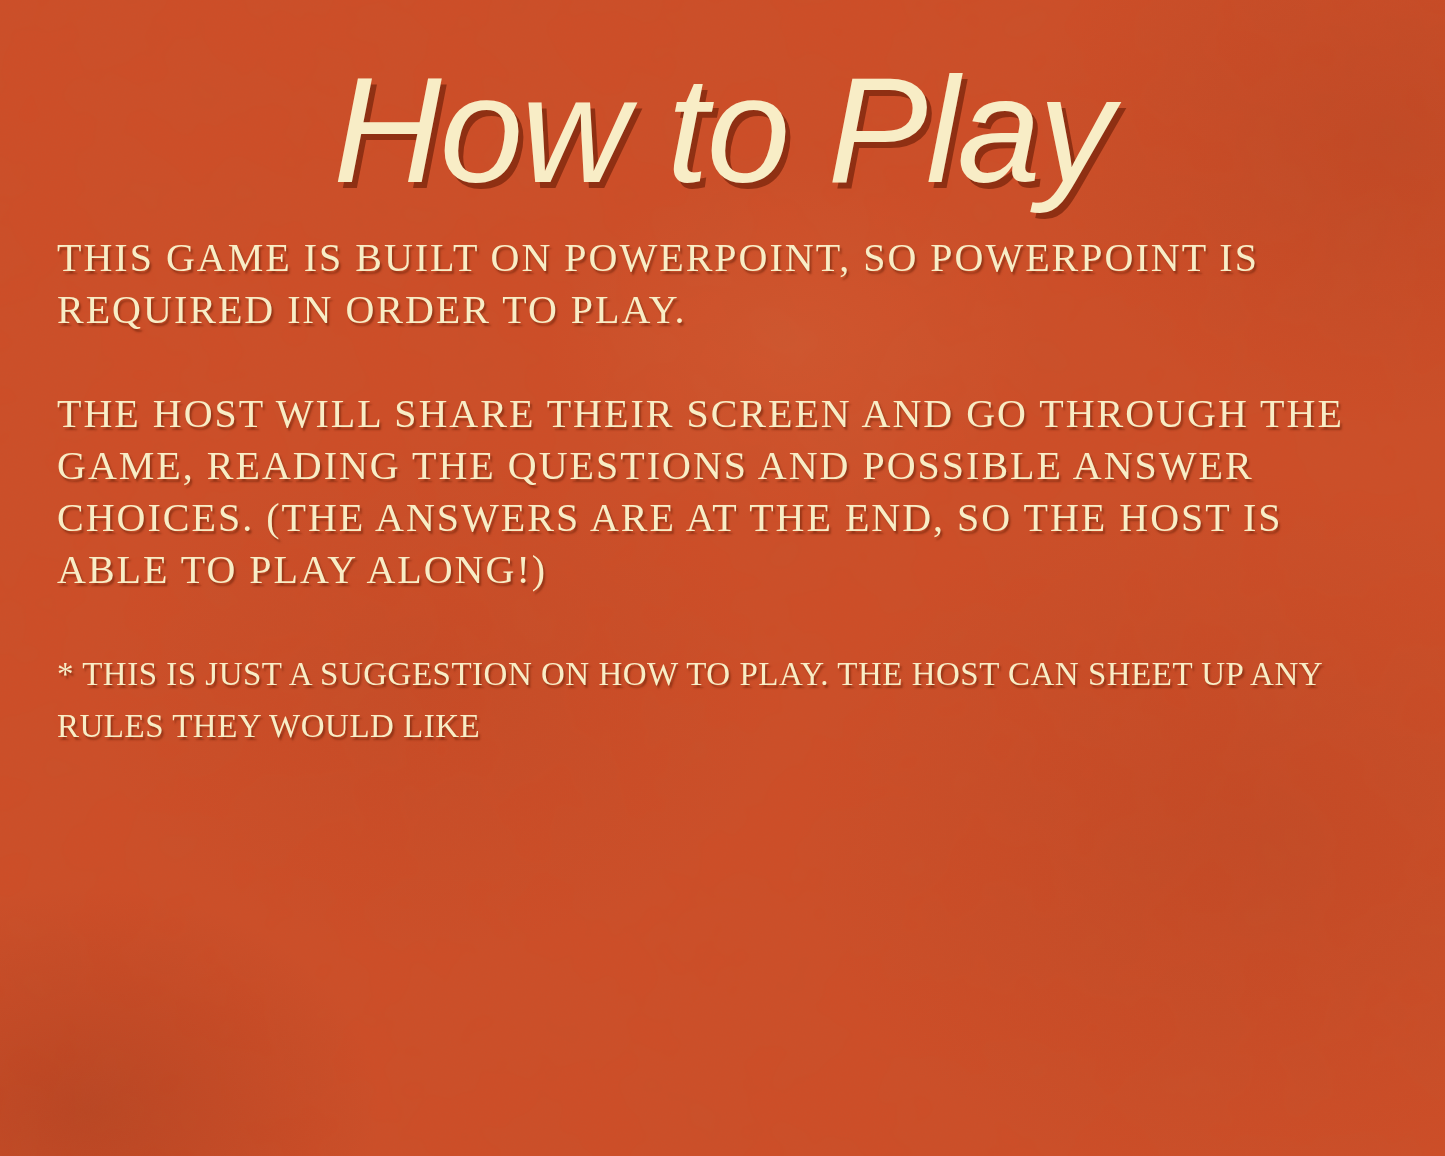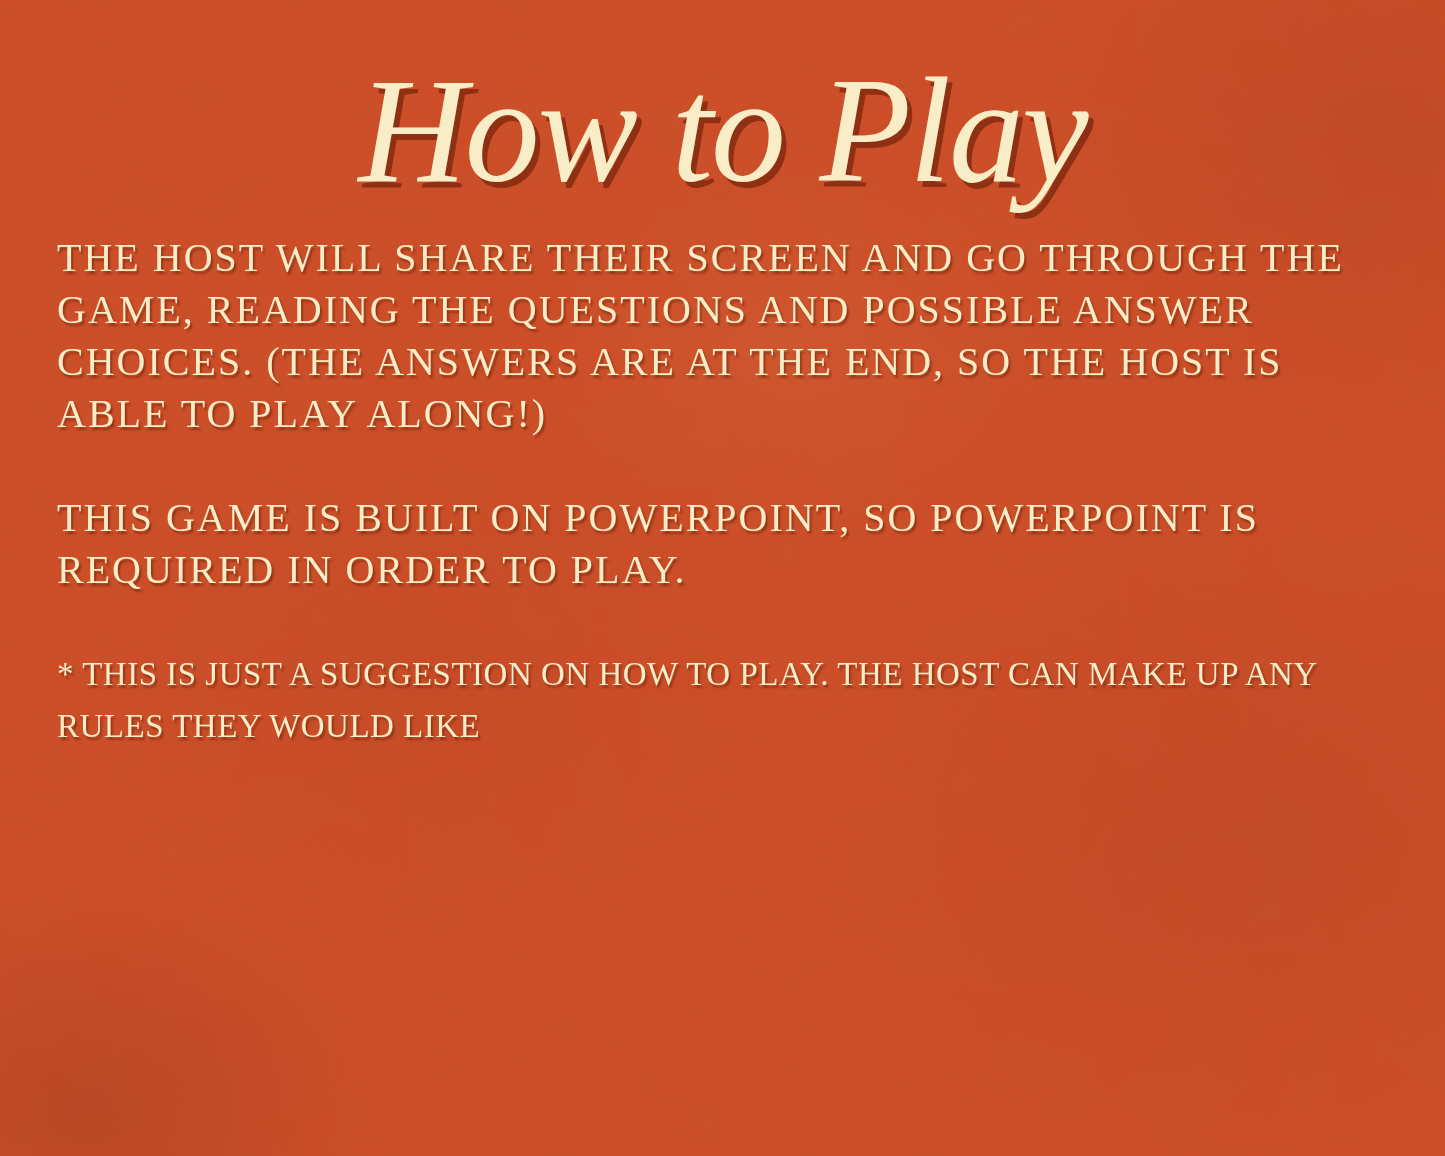--- a/index.html
+++ b/index.html
@@ -31,21 +31,21 @@
     position: relative;
     z-index: 2;
   }
   .title {
     position: absolute;
     left: 0;
     top: 18px;
     width: 100%;
     margin: 0;
     text-align: center;
-    font-family: Liberation Serif, serif;
+    font-family: Liberation Sans, sans-serif;
     font-style: italic;
     font-weight: normal;
     font-size: 150px;
     line-height: 1.5;
     color: #f8edc6;
     text-shadow: 5px 6px 0 rgba(128,40,14,0.8);
     letter-spacing: -2px;
   }
   .body-text {
     position: absolute;
@@ -90,19 +90,19 @@
     </filter>
     <rect width="1445" height="1156" filter="url(#grain-blotch)"></rect>
     <rect width="1445" height="1156" filter="url(#grain-fine)"></rect>
   </svg>
 
   <div class="content">
 
     <h1 class="title">How to Play</h1>
 
     <div class="body-text">
+      <p>THIS GAME IS BUILT ON POWERPOINT, SO POWERPOINT IS REQUIRED IN ORDER TO PLAY.</p>
       <p>THE HOST WILL SHARE THEIR SCREEN AND GO THROUGH THE GAME, READING THE QUESTIONS AND POSSIBLE ANSWER CHOICES. (THE ANSWERS ARE AT THE END, SO THE HOST IS ABLE TO PLAY ALONG!)</p>
-      <p>THIS GAME IS BUILT ON POWERPOINT, SO POWERPOINT IS REQUIRED IN ORDER TO PLAY.</p>
-      <p class="footnote">* THIS IS JUST A SUGGESTION ON HOW TO PLAY. THE HOST CAN MAKE UP ANY RULES THEY WOULD LIKE</p>
+      <p class="footnote">* THIS IS JUST A SUGGESTION ON HOW TO PLAY. THE HOST CAN SHEET UP ANY RULES THEY WOULD LIKE</p>
     </div>
 
   </div>
 </div>
 
 </body></html>

